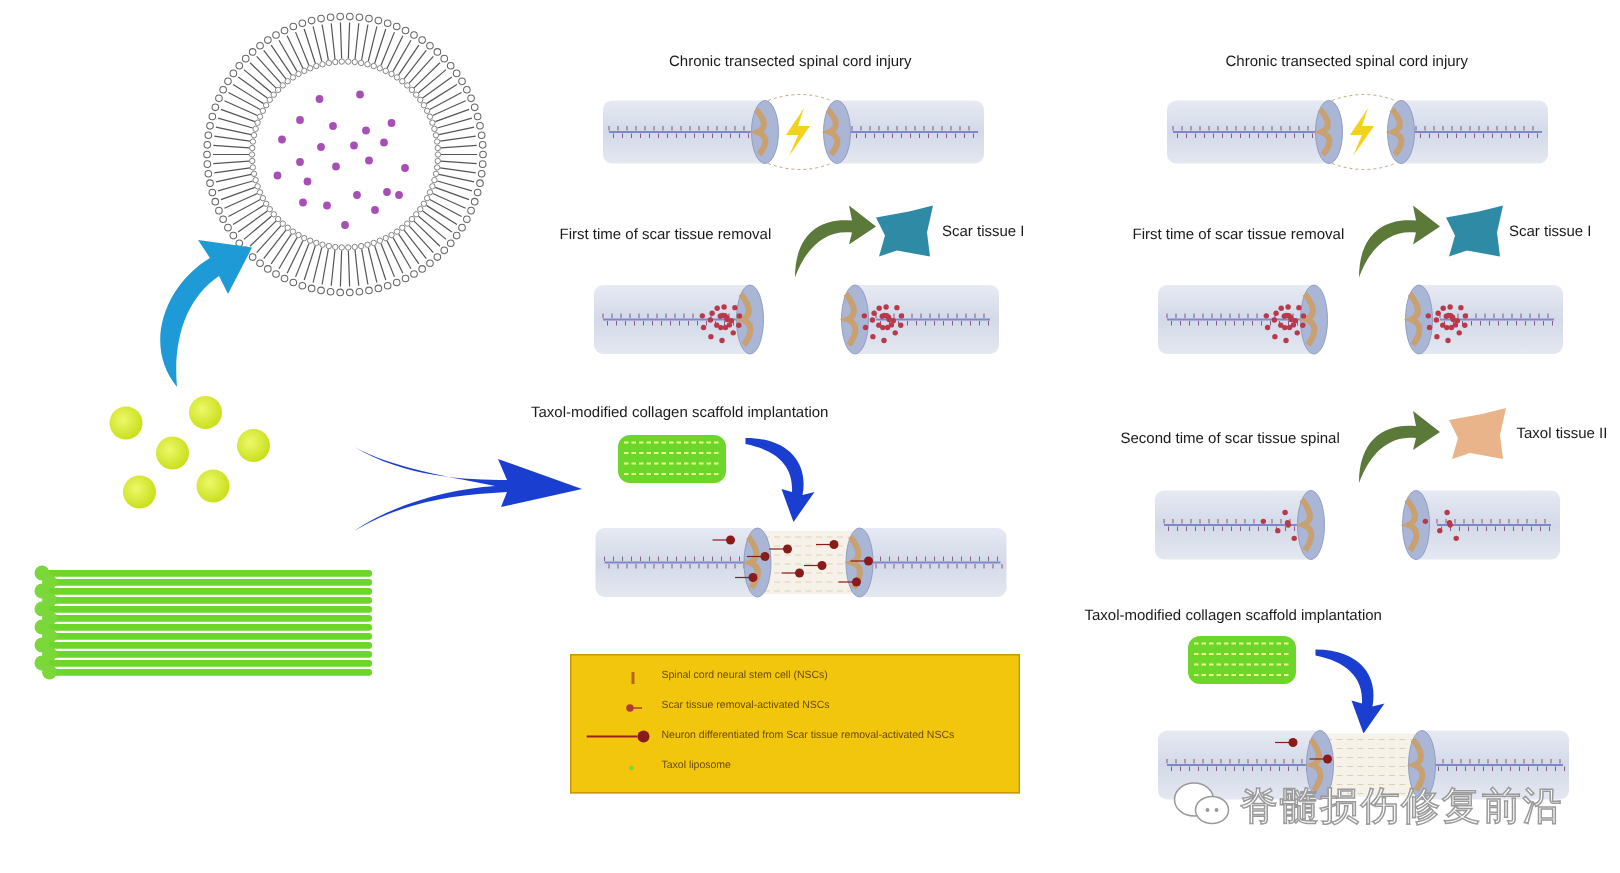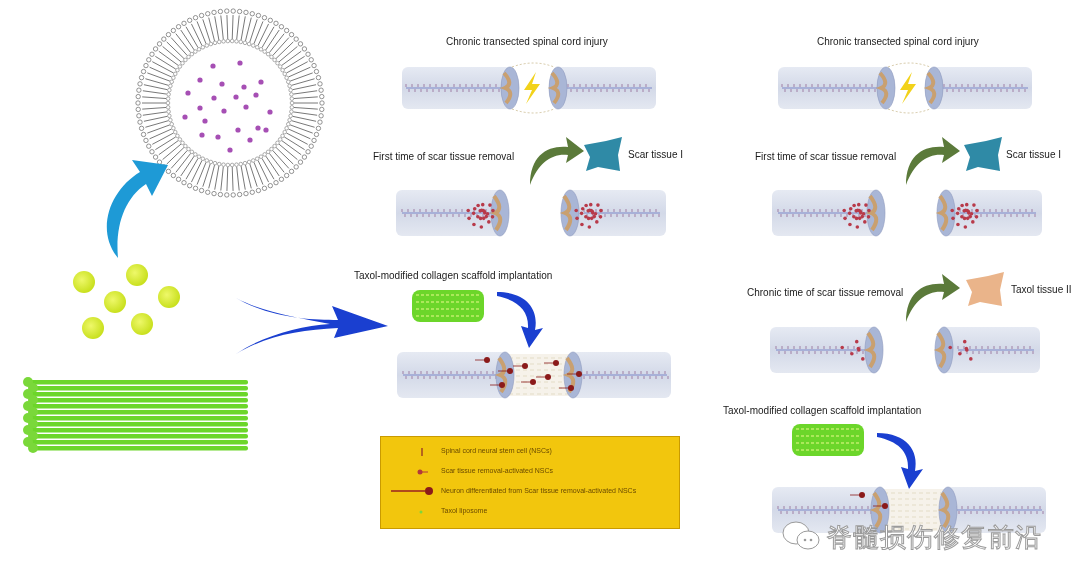--- a/index.html
+++ b/index.html
@@ -1009,21 +1009,21 @@
 </svg>
 
 <div class="lbl" style="left:446px;top:36px;">Chronic transected spinal cord injury</div>
 <div class="lbl" style="left:373px;top:151px;">First time of scar tissue removal</div>
 <div class="lbl" style="left:628px;top:149px;">Scar tissue I</div>
 <div class="lbl" style="left:354px;top:270px;">Taxol-modified collagen scaffold implantation</div>
 
 <div class="lbl" style="left:817px;top:36px;">Chronic transected spinal cord injury</div>
 <div class="lbl" style="left:755px;top:151px;">First time of scar tissue removal</div>
 <div class="lbl" style="left:1006px;top:149px;">Scar tissue I</div>
-<div class="lbl" style="left:747px;top:287px;">Chronic time of scar tissue removal</div>
+<div class="lbl" style="left:747px;top:287px;">Second time of scar tissue spinal</div>
 <div class="lbl" style="left:1011px;top:284px;">Taxol tissue II</div>
 <div class="lbl" style="left:723px;top:405px;">Taxol-modified collagen scaffold implantation</div>
 
 <div class="legend">
   <svg class="ico" style="left:36px;top:10px" width="10" height="10">
       <line x1="5" y1="1" x2="5" y2="9" stroke="#b5651d" stroke-width="2"></line>
     </svg>
   <div class="row" style="top:10px">Spinal cord neural stem cell (NSCs)</div>
   <svg class="ico" style="left:34px;top:30px" width="14" height="10">
       <circle cx="5" cy="5" r="2.5" fill="#b23a3a"></circle>

